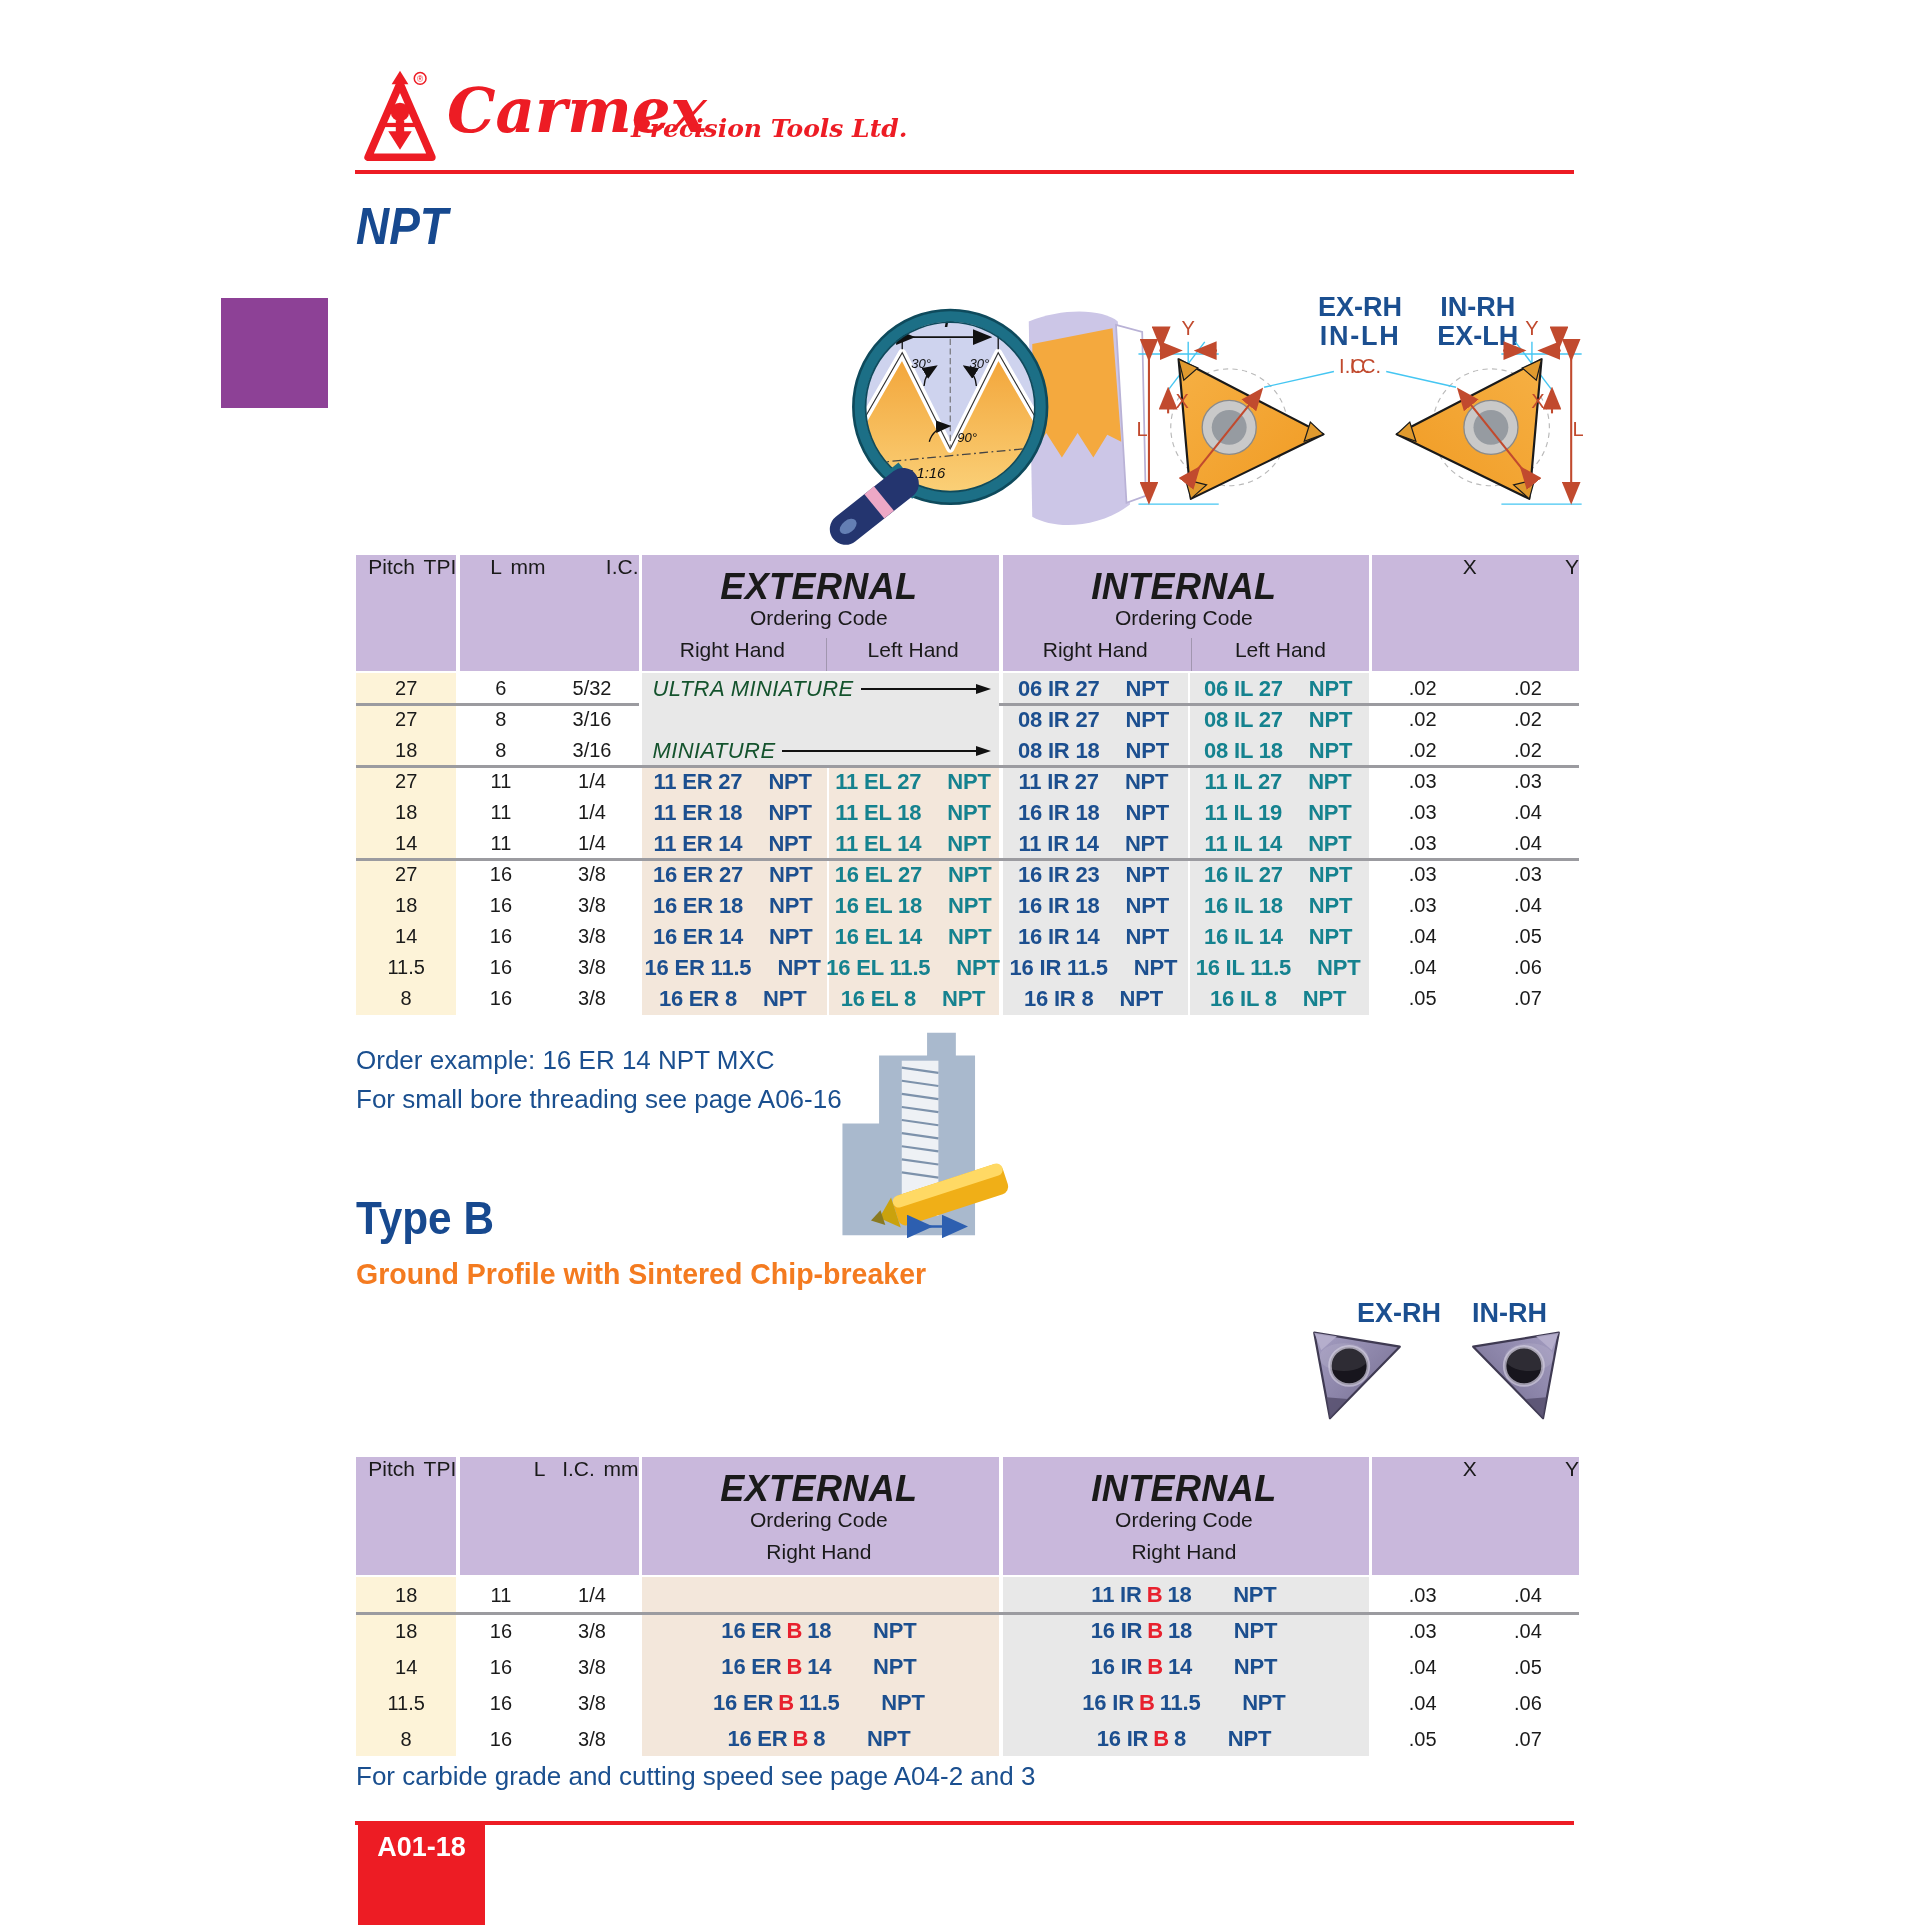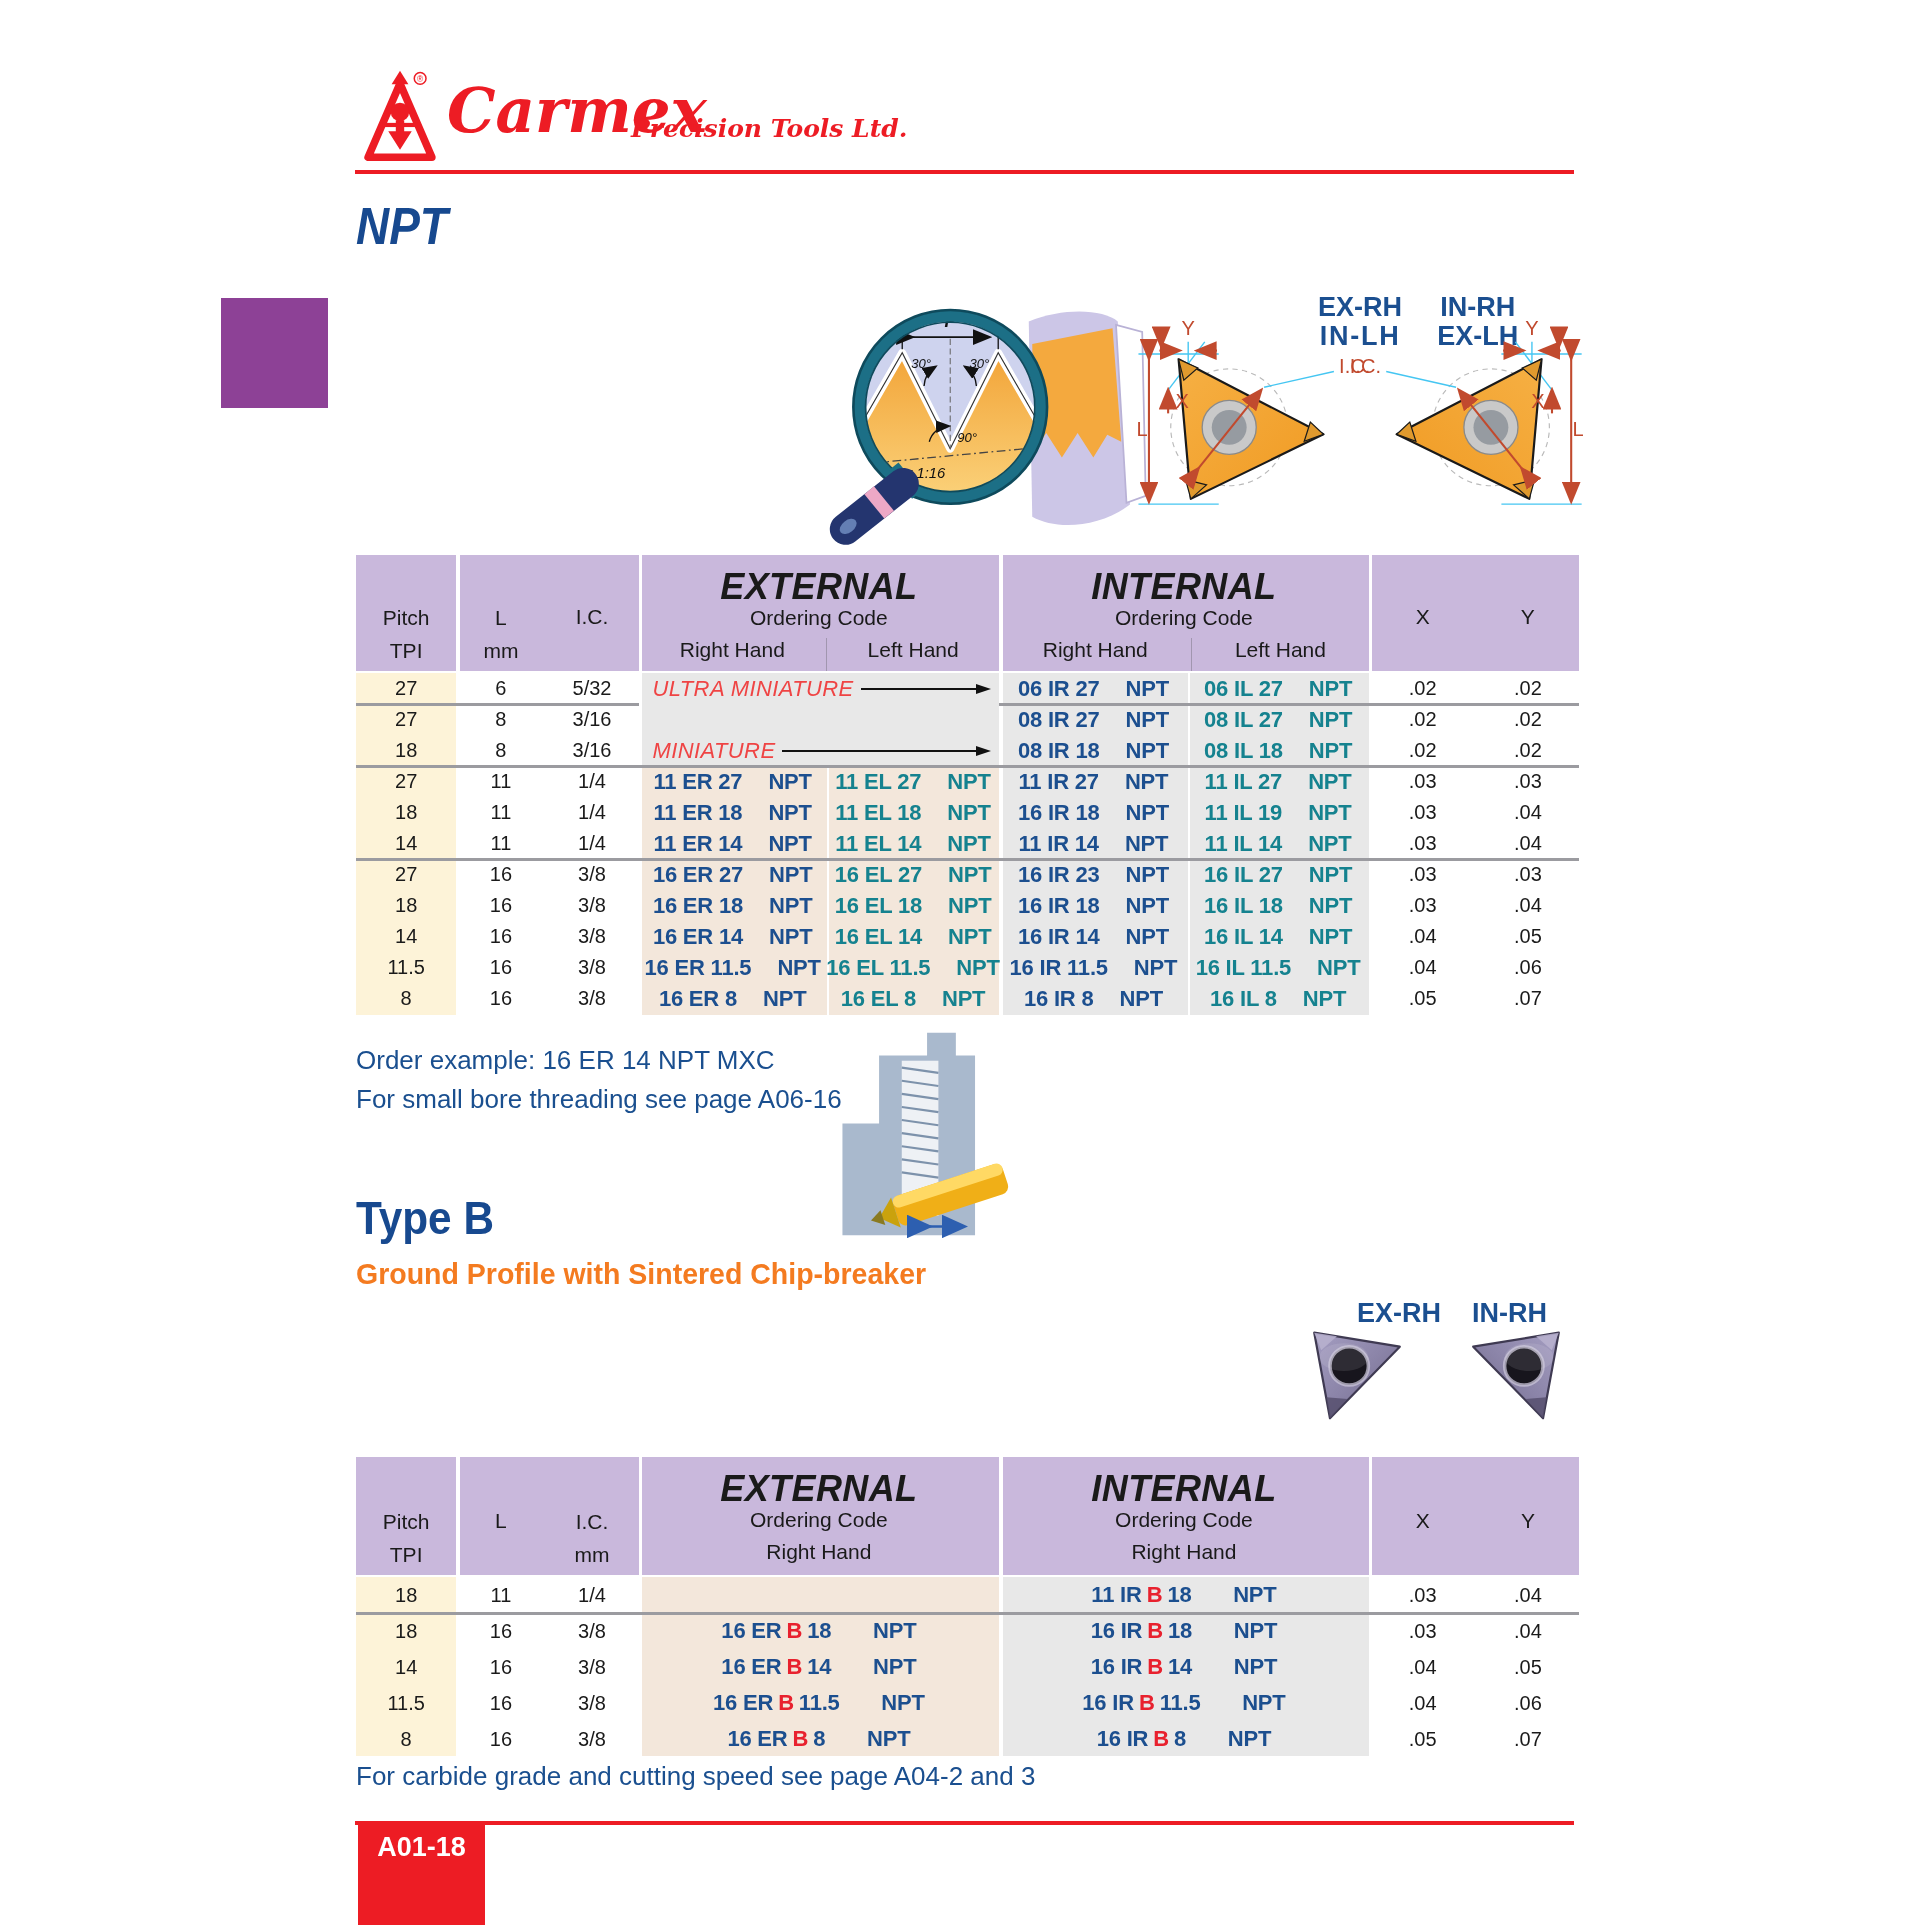--- a/index.html
+++ b/index.html
@@ -17,21 +17,21 @@
 
   .npt{font-size:51px;font-weight:bold;font-style:italic;color:#17498f;line-height:51px}
   .npt .cond{display:inline-block;transform:scaleX(.9);transform-origin:left}
   .purple-square{background:#8d4196}
 
   
   .tbl{width:1223px}
   .thead{position:relative;display:grid;background:#c9b8dc;border-bottom:2.6px solid #fff;color:#1a1a1a}
   .g1{grid-template-columns:8.2% 7.3% 7.6% 15.4% 14.1% 15.4% 14.8% 8.85% 8.35%}
   .g2{grid-template-columns:8.2% 7.3% 7.6% 29.5% 30.2% 8.85% 8.35%}
-  .hc{display:flex;flex-direction:column;align-items:center;justify-content:flex-end;font-size:21px;position:relative;z-index:2}
+  .hc{display:flex;flex-direction:row;align-items:flex-start;justify-content:flex-end;font-size:21px;position:relative;z-index:2}
   .hc.two{padding-bottom:7.9px;gap:8.7px}
   .hc.one{padding-bottom:42px}
   .hgroup{display:flex;flex-direction:column;padding-top:10.5px;position:relative;z-index:2}
   .hbig{text-align:center;font-size:36px;font-weight:bold;font-style:italic;height:40px;letter-spacing:0.4px}
   .hord{text-align:center;font-size:21px;height:32px}
   .hsub{display:grid;grid-template-columns:52% 48%;font-size:21px;flex:1}
   .hsub.single{grid-template-columns:100%}
   .hsub>span{display:flex;justify-content:center;align-items:flex-start}
   .hsub>.divided{border-left:1.7px solid #a196af}
   .hvd{position:absolute;top:0;bottom:0;width:3.5px;background:#fff;z-index:3}
@@ -43,21 +43,21 @@
   .hsep{position:absolute;height:2.6px;background:#9b9ba0;z-index:1}
   .rowsc{position:absolute;left:0;top:0;right:0;bottom:0;z-index:2}
   .trow{display:grid;position:relative}
   .tc{display:flex;align-items:center;justify-content:center}
   .num{font-size:20px;color:#1a1a1a}
   .code{gap:26px;font-weight:bold;font-size:22px;letter-spacing:-0.2px;white-space:nowrap}
   .cblue{color:#1c4f8f}
   .cteal{color:#15828f}
   .bred{color:#e8212e}
   .codewrap{display:inline-flex;gap:5px;font-weight:bold}
-  .annot{justify-content:space-between;padding:0 8.7px 0 14px;font-style:italic;font-size:22px;color:#ef4444}
+  .annot{justify-content:space-between;padding:0 8.7px 0 14px;font-style:italic;font-size:22px;color:#14532d}
   .annot-text{white-space:nowrap;letter-spacing:0.4px}
   .aline{flex:1;border-top:2.3px solid #111;margin-left:7px;align-self:center}
   .ahead{width:0;height:0;border-left:15px solid #111;border-top:5.2px solid transparent;border-bottom:5.2px solid transparent;align-self:center}
 
   
   .note{font-size:26px;color:#1a4f8f;line-height:39px;white-space:nowrap}
   .typeb-title{font-size:46px;font-weight:bold;color:#17498f;line-height:46px}
   .typeb-title .cond{display:inline-block;transform:scaleX(.92);transform-origin:left}
   .typeb-sub{font-size:30px;font-weight:bold;color:#f47b20;line-height:35px;white-space:nowrap}
   .typeb-sub .cond{display:inline-block;transform:scaleX(.95);transform-origin:left}

